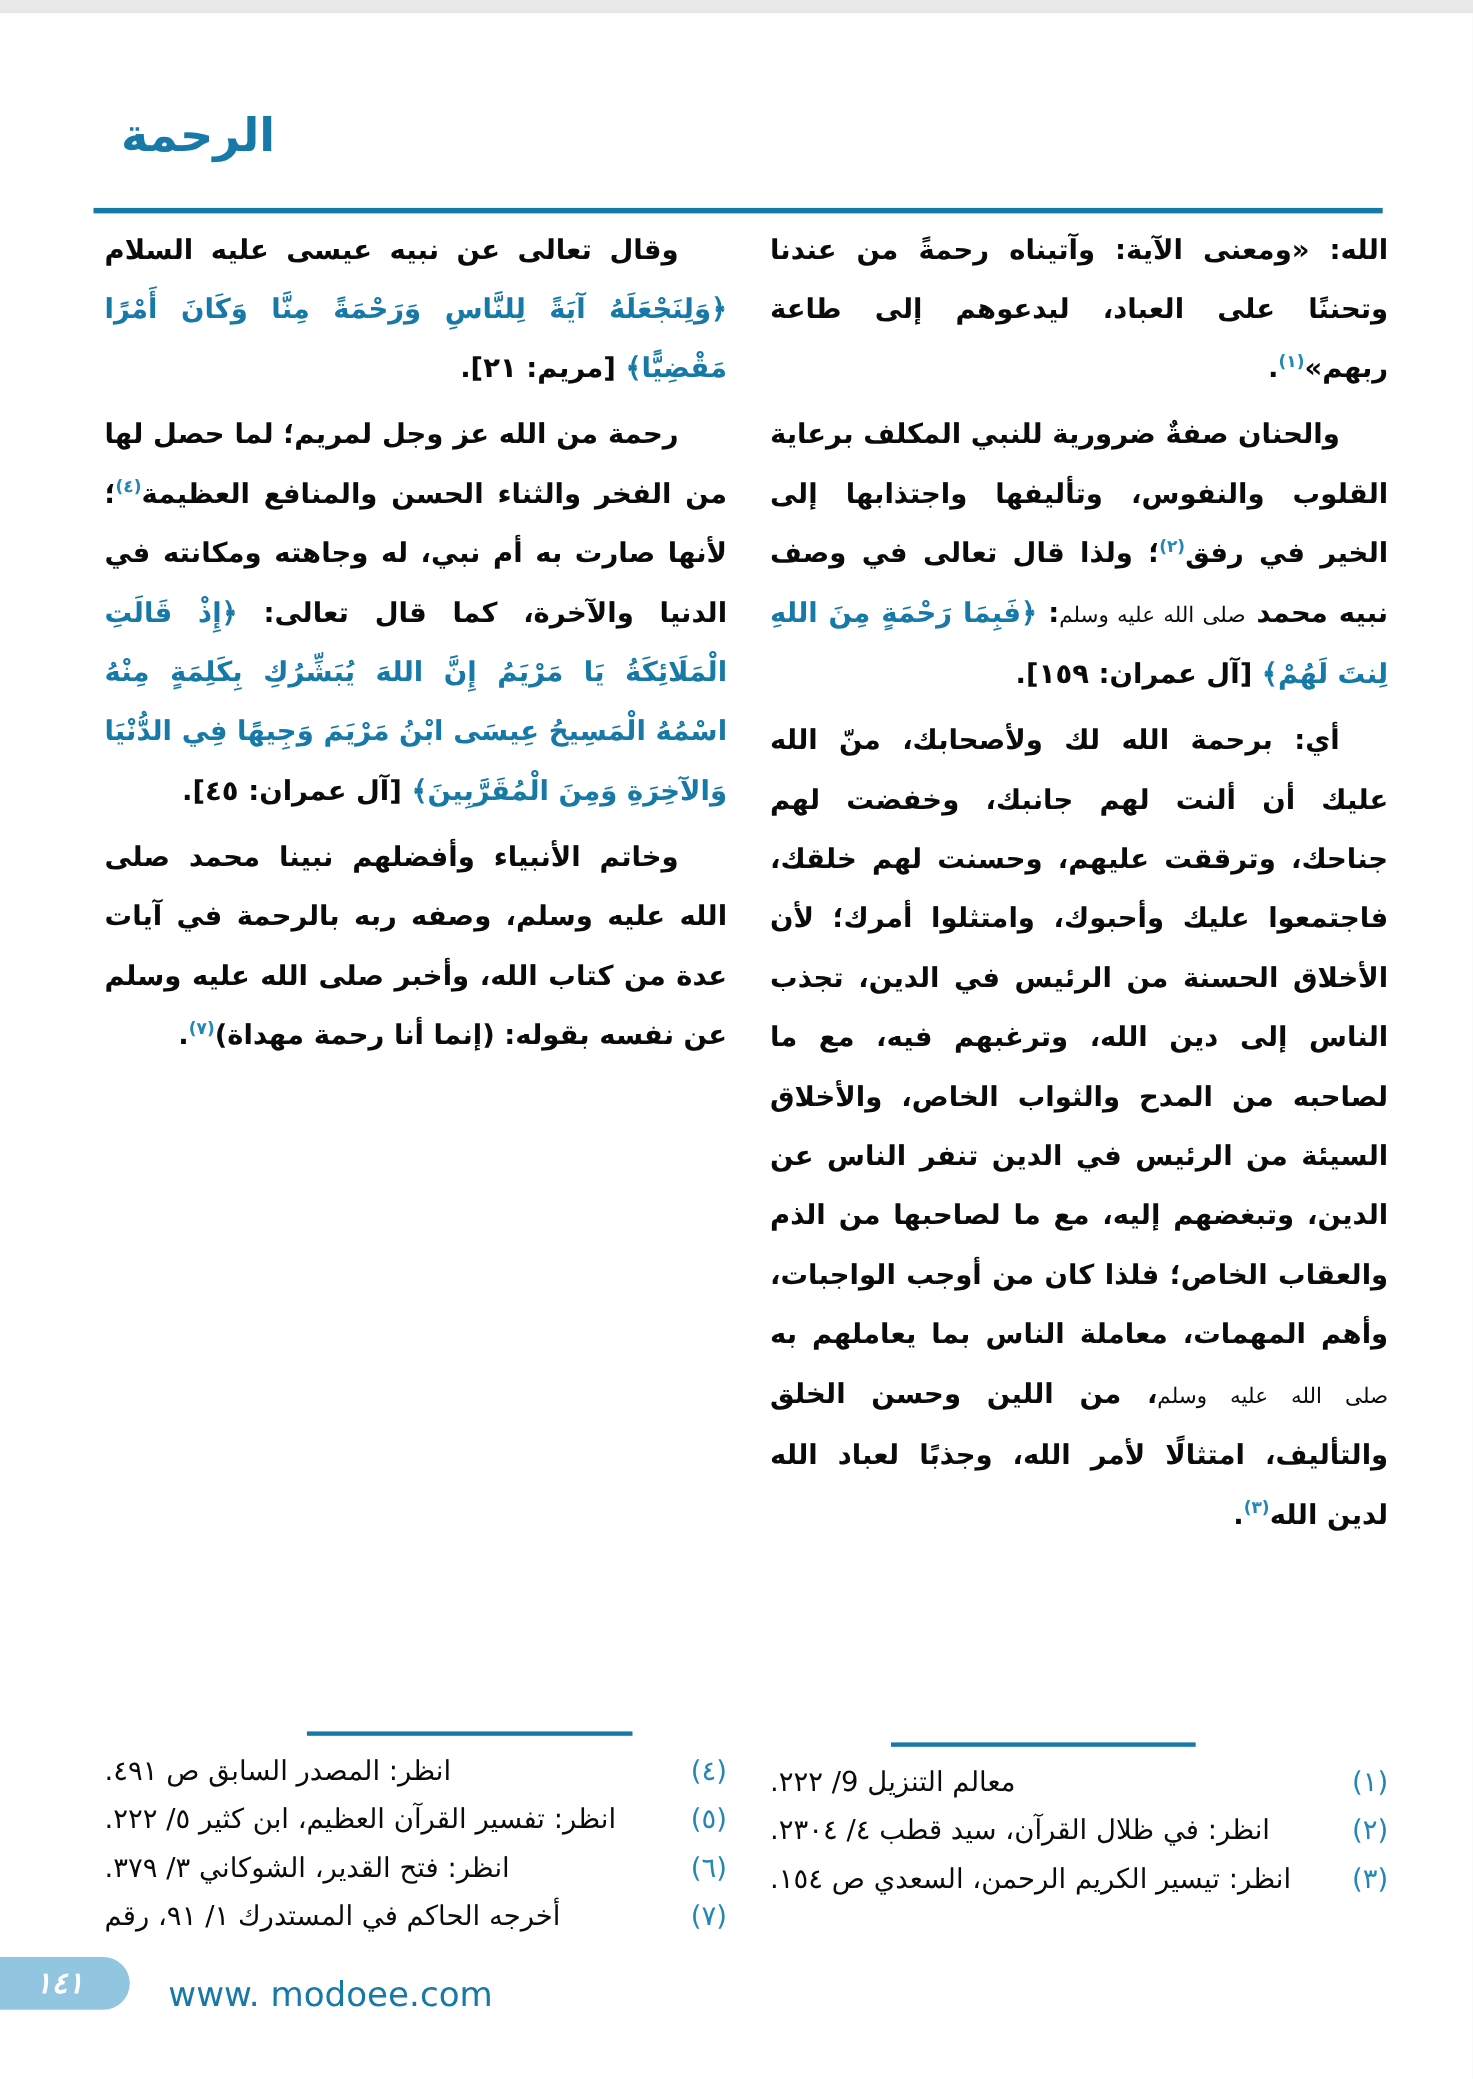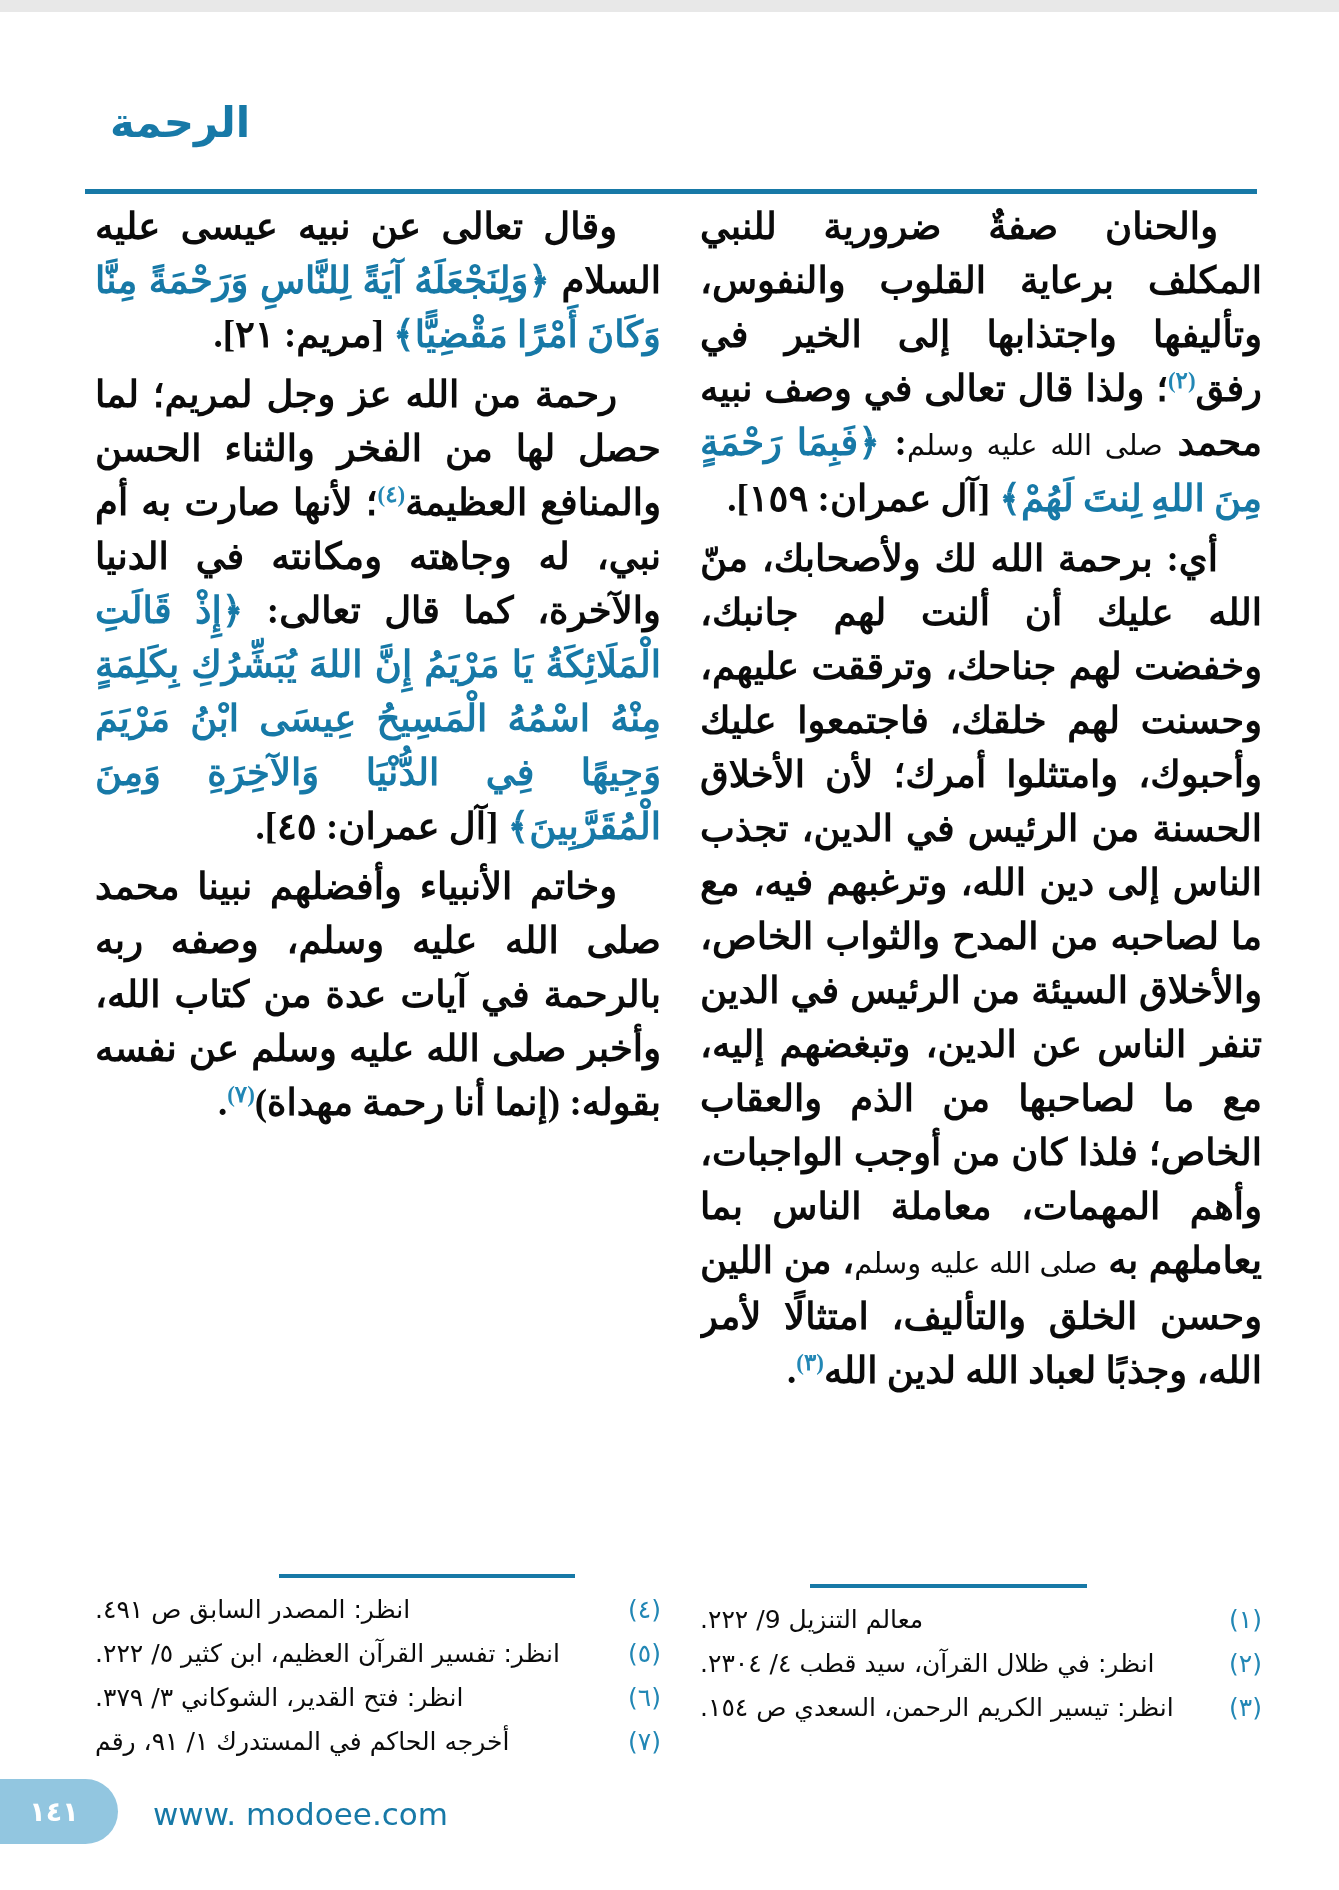--- a/index.html
+++ b/index.html
@@ -21,23 +21,22 @@
   .header-rule{
     position:absolute;left:85px;top:177px;width:1172px;height:5px;
     background:#1779A7;
   }
   
   .col{
     position:absolute;top:188px;
     direction:rtl;
     text-align:justify;
     color:#0b0b0b;
-    font-size:37px;line-height:54px;font-weight:bold;
+    font-size:25px;line-height:54px;font-weight:bold;
     overflow:hidden;
-    font-family:Liberation Serif, serif;
   }
   .col-right{left:700px;width:562px;height:1378px;}
   .col-left{left:95px;width:566px;height:1368px;}
   .col p{margin:0 0 6px 0;text-indent:44px;}
   .col p.noindent{text-indent:0;}
   .quran{color:#1779A7;font-weight:bold;}
   .salla{font-size:0.78em;font-weight:normal;}
   .fnm{
     color:#2287B5;font-size:0.62em;font-weight:bold;
     vertical-align:super;line-height:0;
@@ -51,43 +50,44 @@
   .footnotes-left{left:95px;width:566px;top:1562px;}
   .fn-rule{height:4px;background:#1779A7;}
   .fn-rule-right{width:277px;margin-right:175px;}
   .fn-rule-left{width:296px;margin-right:86px;}
   .fn-list{margin-top:10px;}
   .fn-item{display:flex;direction:rtl;align-items:flex-start;}
   .fn-num{color:#2287B5;flex:0 0 58px;white-space:nowrap;}
   .fn-text{flex:1 1 auto;text-align:left;}
   
   .page-pill{
-    position:absolute;left:0;top:1767px;width:118px;height:65px;
+    position:absolute;left:0;top:1767px;width:118px;height:48px;
     background:#92C6E0;border-radius:0 34px 34px 0;
-    display:flex;align-items:center;justify-content:center;
+    display:flex;align-items:center;justify-content:center;font-style:italic;
   }
   .page-num{
     color:#ffffff;font-size:27px;font-weight:bold;letter-spacing:10px;
     padding-right:10px;
   }
   .website{
     position:absolute;left:153px;top:1784px;
     color:#1779A7;font-size:31px;direction:ltr;font-weight:normal;
     text-decoration:none;
   }
 </style>
 </head>
 <body>
 
 <div class="page">
 
   <div class="header-title">الرحمة</div>
   <div class="header-rule"></div>
 
   <div class="col col-right">
+    <p class="noindent"><span>الله: «ومعنى الآية: وآتيناه رحمةً من عندنا وتحننًا على العباد، ليدعوهم إلى طاعة ربهم»</span><span class="fnm">(١)</span><span>.</span></p>
     <p><span>والحنان صفةٌ ضرورية للنبي المكلف برعاية القلوب والنفوس، وتأليفها واجتذابها إلى الخير في رفق</span><span class="fnm">(٢)</span><span>؛ ولذا قال تعالى في وصف نبيه محمد </span><span class="salla">صلى الله عليه وسلم</span><span>: </span><span class="quran">﴿فَبِمَا رَحْمَةٍ مِنَ اللهِ لِنتَ لَهُمْ﴾</span><span> [آل عمران: ١٥٩].</span></p>
     <p><span>أي: برحمة الله لك ولأصحابك، منّ الله عليك أن ألنت لهم جانبك، وخفضت لهم جناحك، وترققت عليهم، وحسنت لهم خلقك، فاجتمعوا عليك وأحبوك، وامتثلوا أمرك؛ لأن الأخلاق الحسنة من الرئيس في الدين، تجذب الناس إلى دين الله، وترغبهم فيه، مع ما لصاحبه من المدح والثواب الخاص، والأخلاق السيئة من الرئيس في الدين تنفر الناس عن الدين، وتبغضهم إليه، مع ما لصاحبها من الذم والعقاب الخاص؛ فلذا كان من أوجب الواجبات، وأهم المهمات، معاملة الناس بما يعاملهم به </span><span class="salla">صلى الله عليه وسلم</span><span>، من اللين وحسن الخلق والتأليف، امتثالًا لأمر الله، وجذبًا لعباد الله لدين الله</span><span class="fnm">(٣)</span><span>.</span></p>
   </div>
 
   <div class="col col-left">
     <p><span>وقال تعالى عن نبيه عيسى عليه السلام </span><span class="quran">﴿وَلِنَجْعَلَهُ آيَةً لِلنَّاسِ وَرَحْمَةً مِنَّا وَكَانَ أَمْرًا مَقْضِيًّا﴾</span><span> [مريم: ٢١].</span></p>
     <p><span>رحمة من الله عز وجل لمريم؛ لما حصل لها من الفخر والثناء الحسن والمنافع العظيمة</span><span class="fnm">(٤)</span><span>؛ لأنها صارت به أم نبي، له وجاهته ومكانته في الدنيا والآخرة، كما قال تعالى: </span><span class="quran">﴿إِذْ قَالَتِ الْمَلَائِكَةُ يَا مَرْيَمُ إِنَّ اللهَ يُبَشِّرُكِ بِكَلِمَةٍ مِنْهُ اسْمُهُ الْمَسِيحُ عِيسَى ابْنُ مَرْيَمَ وَجِيهًا فِي الدُّنْيَا وَالآخِرَةِ وَمِنَ الْمُقَرَّبِينَ﴾</span><span> [آل عمران: ٤٥].</span></p>
     <p><span>وخاتم الأنبياء وأفضلهم نبينا محمد صلى الله عليه وسلم، وصفه ربه بالرحمة في آيات عدة من كتاب الله، وأخبر صلى الله عليه وسلم عن نفسه بقوله: (إنما أنا رحمة مهداة)</span><span class="fnm">(٧)</span><span>.</span></p>
   </div>
 

